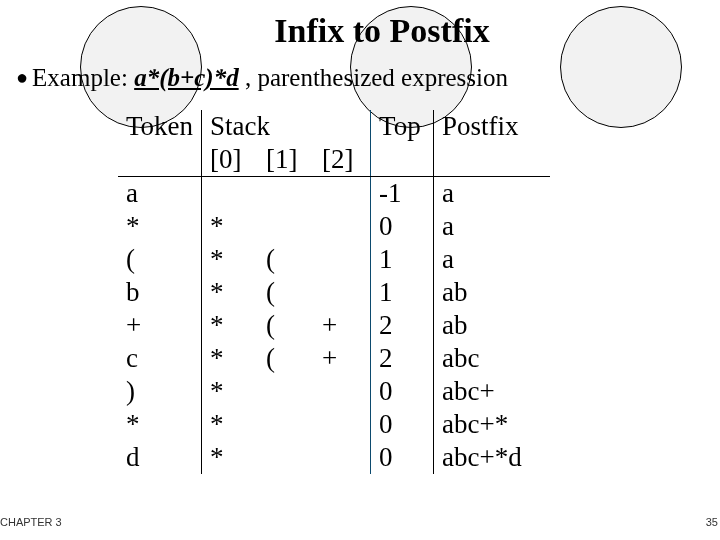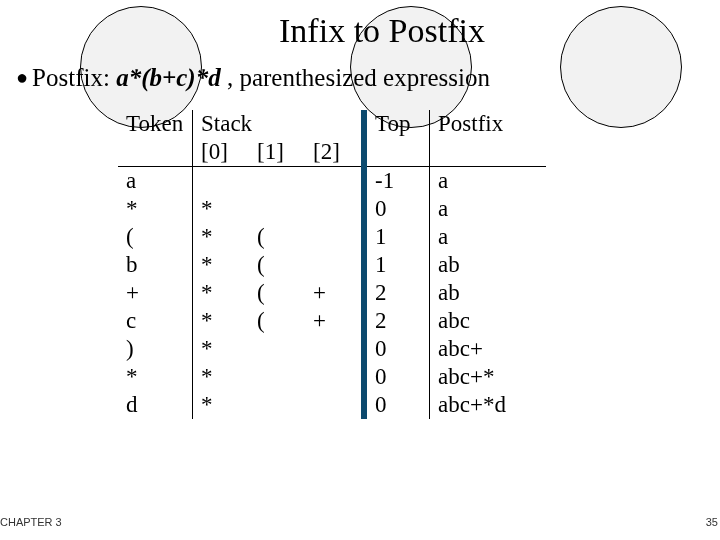--- a/index.html
+++ b/index.html
@@ -26,53 +26,54 @@
   .deco-circle.c1 { left: 80px; }
   .deco-circle.c2 { left: 350px; }
   .deco-circle.c3 { left: 560px; }
   .content {
     position: relative;
     z-index: 1;
   }
   .title {
     text-align: center;
     font-size: 34px;
-    font-weight: normal;
+    font-weight: bold;
     margin-top: 12px;
     margin-bottom: 14px;
     padding-left: 44px;
   }
   .subhead {
     font-size: 25px;
     margin-left: 16px;
     margin-bottom: 18px;
   }
   .bullet {
     font-family: Arial, sans-serif;
     font-size: 20px;
     vertical-align: 2px;
     margin-right: 4px;
   }
   .expr {
     font-weight: bold;
     font-style: italic;
+    text-decoration: underline;
   }
   table.tbl {
     border-collapse: collapse;
     margin-left: 118px;
-    font-size: 23px;
+    font-size: 27px;
   }
   table.tbl td, table.tbl th {
     font-weight: normal;
     text-align: left;
     padding: 1px 8px 1px 8px;
     vertical-align: top;
   }
   .bb   { border-bottom: 1px solid #000; }
-  .bl   { border-left: 6px solid #0c4a6e; }
+  .bl   { border-left: 1px solid #0c4a6e; }
   .br   { border-right: 1px solid #000; }
   .col-token  { min-width: 58px; }
   .col-stack  { min-width: 40px; }
   .col-top    { min-width: 46px; }
   .col-output { min-width: 100px; }
   .footer {
     position: absolute;
     bottom: 12px;
     width: 720px;
     font-family: Arial, sans-serif;
@@ -94,21 +95,21 @@
 <body>
 
 <div class="deco-circle c1"></div>
 <div class="deco-circle c2"></div>
 <div class="deco-circle c3"></div>
 
 <div class="content">
   <div class="title">Infix to Postfix</div>
 
   <div class="subhead">
-    <span class="bullet">●</span><span>Postfix: </span><span class="expr">a*(b+c)*d</span><span> , parenthesized expression</span>
+    <span class="bullet">●</span><span>Example: </span><span class="expr">a*(b+c)*d</span><span> , parenthesized expression</span>
   </div>
 
   <table class="tbl">
     <tbody>
         <tr>
       <th class="col-token br">Token</th>
       <th colspan="3">Stack</th>
       <th class="col-top bl br">Top</th>
       <th class="col-output">Postfix</th>
     </tr>

